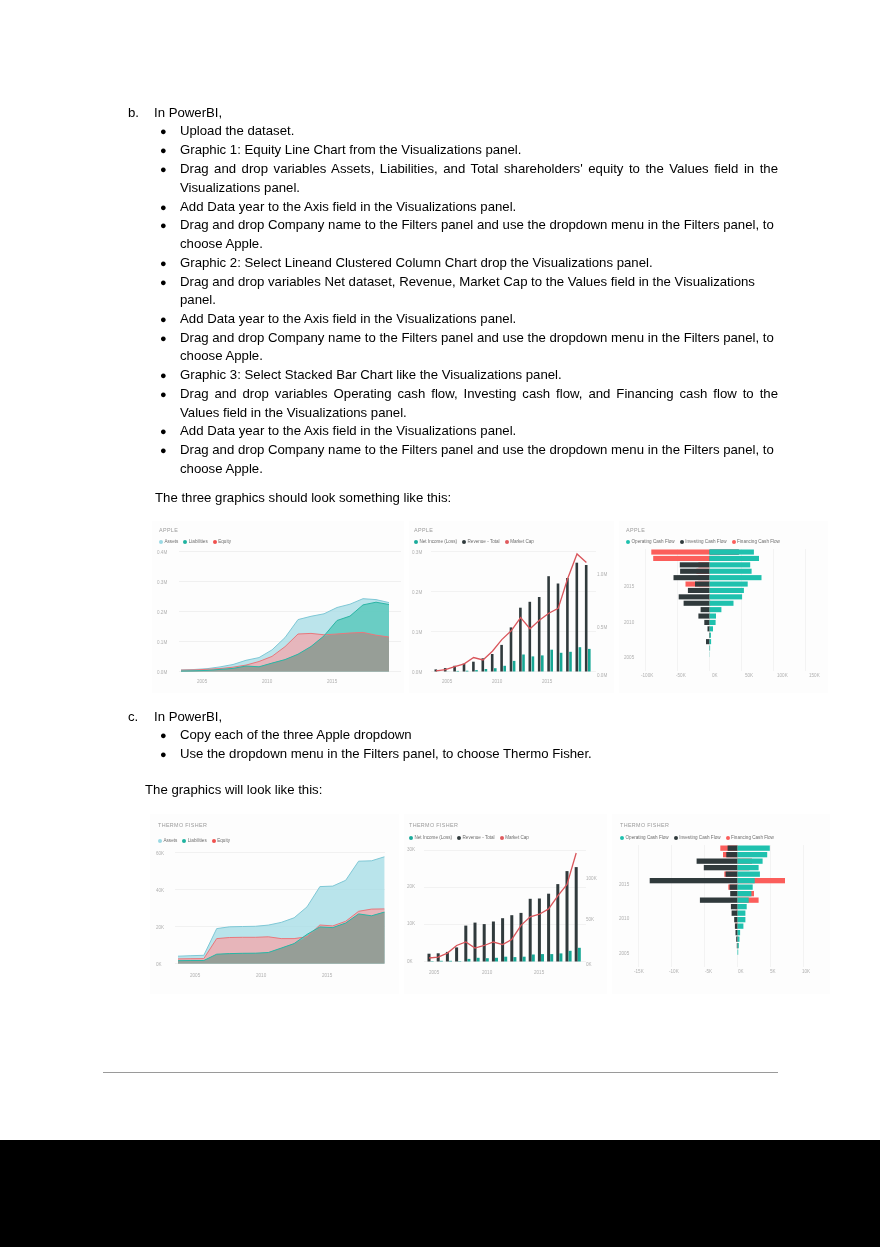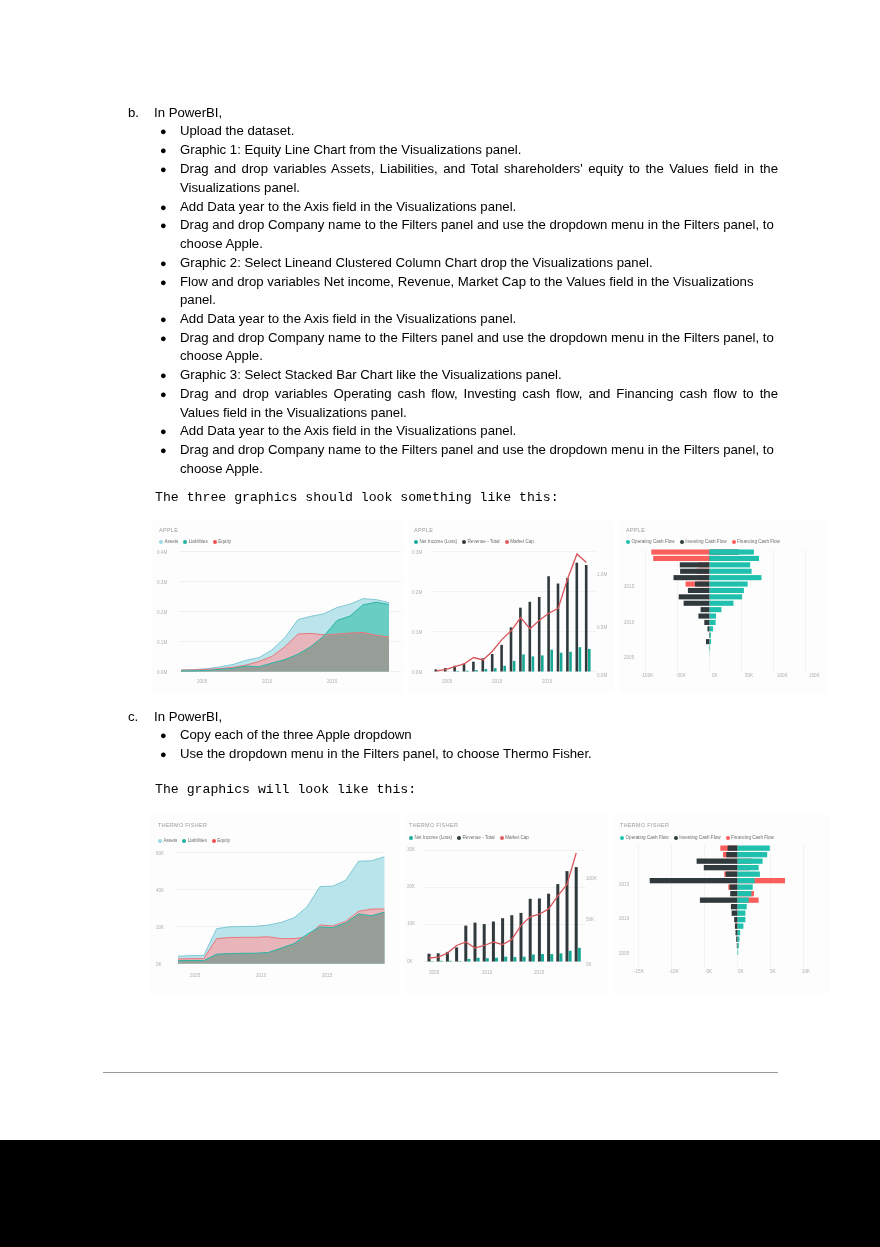--- a/index.html
+++ b/index.html
@@ -34,21 +34,21 @@
     margin:0 0 0.5px 0;
   }
   ul.bullets li .bul {
     flex:0 0 26px; width:26px;
     font-size:11px; line-height:18.4px;
     padding-left:6px; box-sizing:border-box;
   }
   ul.bullets li .btext { flex:1; text-align:justify; }
   ul.bullets li .btext.nojust { text-align:left; }
 
-  .para { position:absolute; font-size:13.2px; line-height:18.4px;font-family:Liberation Mono, monospace; }
+  .para { position:absolute; font-size:13.2px; line-height:18.4px; }
 
   
   .chart-strip { position:absolute; display:flex; }
   .chart-card {
     background:#fdfdfd;
     position:relative;
     box-sizing:border-box;
   }
   .chart-card .ctitle {
     position:absolute;
@@ -115,21 +115,21 @@
       <li>
           <span class="bul">●</span>
           <span class="btext nojust">Drag and drop Company name to the Filters panel and use the dropdown menu in the Filters panel, to choose Apple.</span>
         </li>
       <li>
           <span class="bul">●</span>
           <span class="btext nojust">Graphic 2: Select Lineand Clustered Column Chart drop the Visualizations panel.</span>
         </li>
       <li>
           <span class="bul">●</span>
-          <span class="btext nojust">Flow and drop variables Net income, Revenue, Market Cap to the Values field in the Visualizations panel.</span>
+          <span class="btext nojust">Drag and drop variables Net dataset, Revenue, Market Cap to the Values field in the Visualizations panel.</span>
         </li>
       <li>
           <span class="bul">●</span>
           <span class="btext nojust">Add Data year to the Axis field in the Visualizations panel.</span>
         </li>
       <li>
           <span class="bul">●</span>
           <span class="btext nojust">Drag and drop Company name to the Filters panel and use the dropdown menu in the Filters panel, to choose Apple.</span>
         </li>
       <li>
@@ -385,21 +385,21 @@
           <span class="bul">●</span>
           <span class="btext nojust">Copy each of the three Apple dropdown</span>
         </li>
       <li>
           <span class="bul">●</span>
           <span class="btext nojust">Use the dropdown menu in the Filters panel, to choose Thermo Fisher.</span>
         </li>
     </ul>
   </div>
 
-  <div class="para" style="left:155px; top:781px;">The graphics will look like this:</div>
+  <div class="para" style="left:145px; top:781px;">The graphics will look like this:</div>
 
   <div class="chart-strip" style="left:150px; top:814px; width:680px; height:180px;">
 
     <div class="chart-card" style="width:249px; height:180px;">
       <div class="ctitle" style="left:8px; top:8px;">THERMO FISHER</div>
       <div class="legend" style="left:8px; top:24px;">
         <span class="li">
             <i class="dot" style="background:#9ad9e3"></i>
             <span>Assets</span>
           </span>

